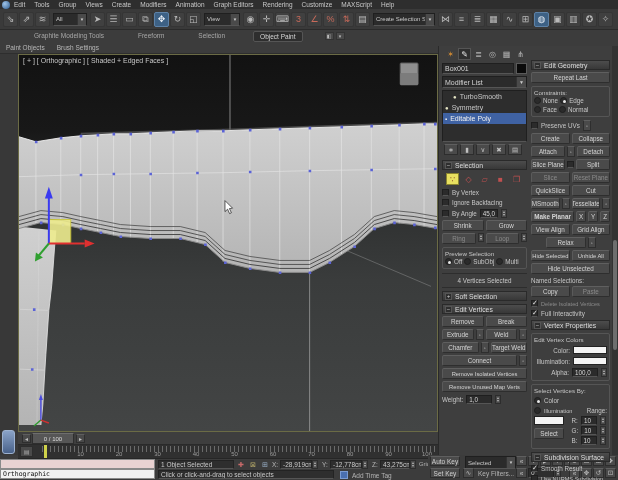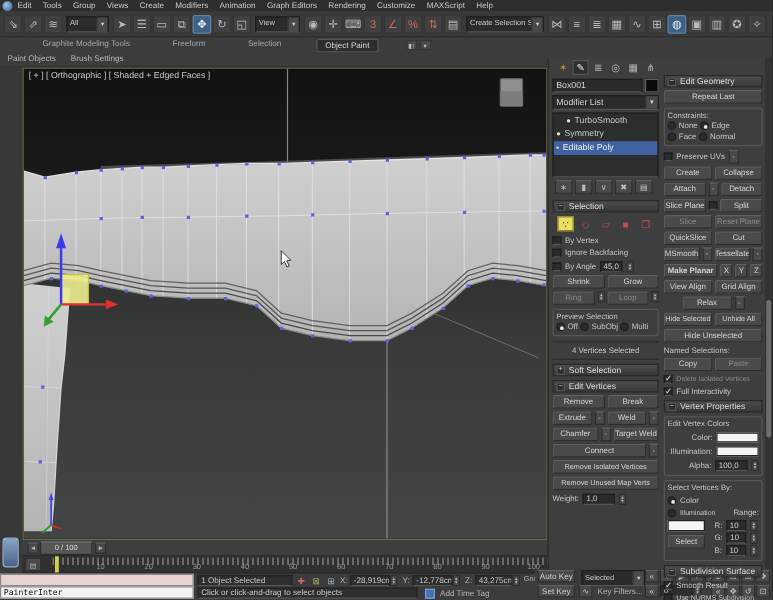--- a/index.html
+++ b/index.html
@@ -356,21 +356,21 @@
         <span class="tick-l" style="left: 255px;">60</span>
         <span class="tick-l" style="left: 293.5px;">70</span>
         <span class="tick-l" style="left: 332px;">80</span>
         <span class="tick-l" style="left: 370.5px;">90</span>
         <span class="tick-l" style="left: 409px;">100</span>
       </div>
 </div>
 
 <div class="statusbar">
   <div class="listener pink"></div>
-  <div class="listener white">PainterInter</div>
+  <div class="listener white">Orthographic</div>
 
   <span class="sfield" style="left:158px;top:1px;width:76px">1 Object Selected</span>
   <span class="statusicons">
         <span class="mini" style="color: rgb(200, 106, 106);">✚</span>
         <span class="mini" style="color: rgb(181, 168, 104);">⊠</span>
         <span class="mini" style="color: rgb(154, 176, 200);">⊞</span>
       </span>
 
   <span class="slabel" style="left:272px;top:2px">X:</span>
   <span class="sfield" style="left:280px;top:1px;width:32px">-28,919cm</span>

